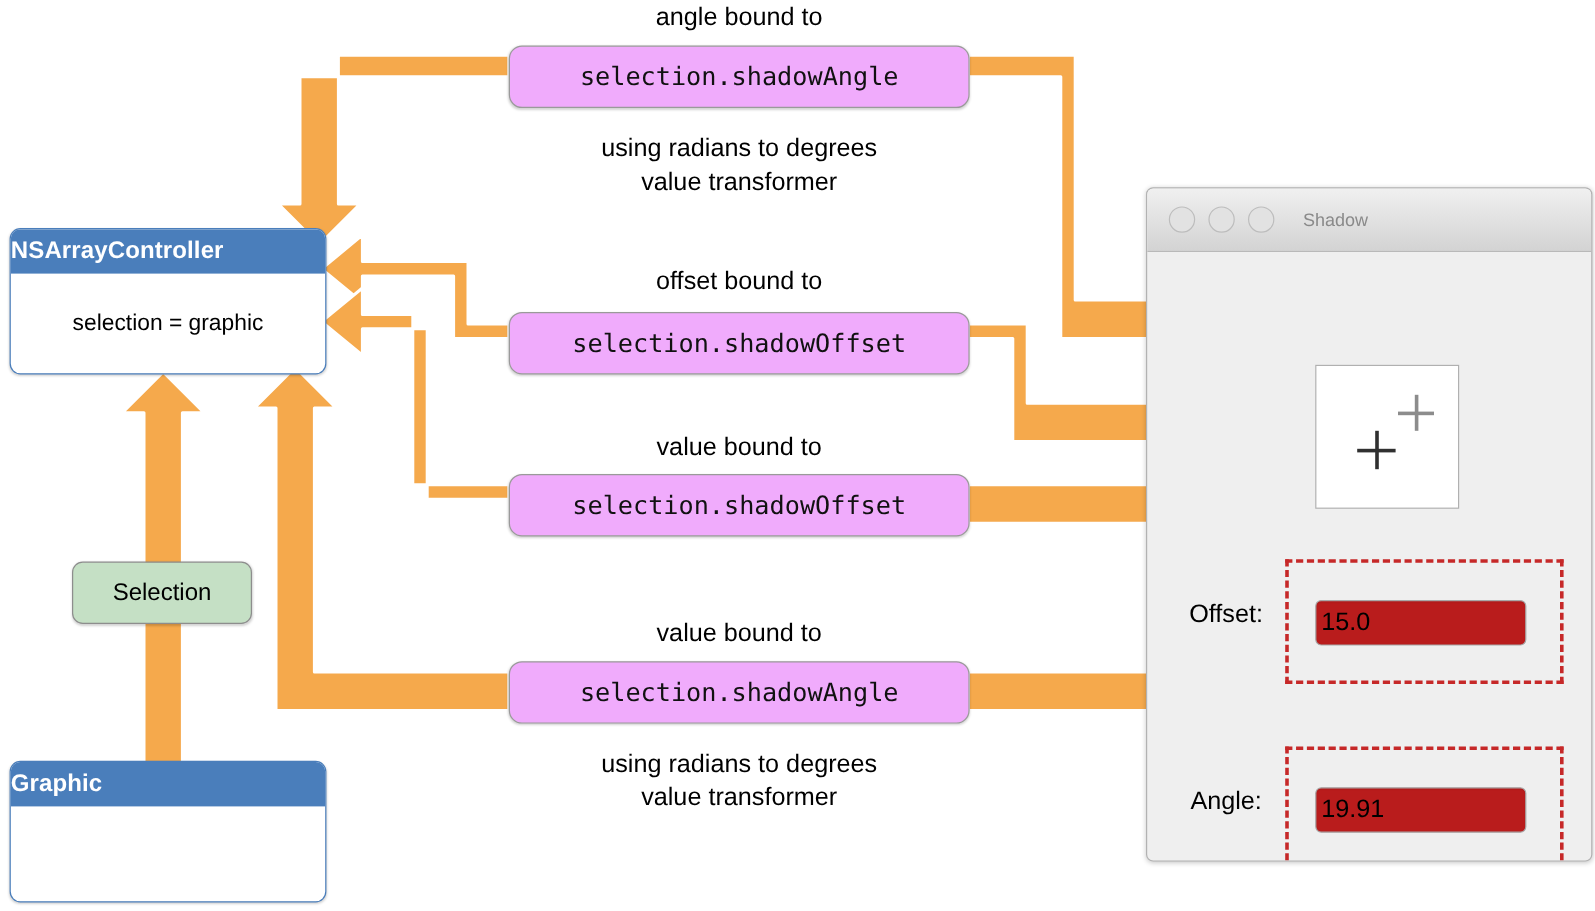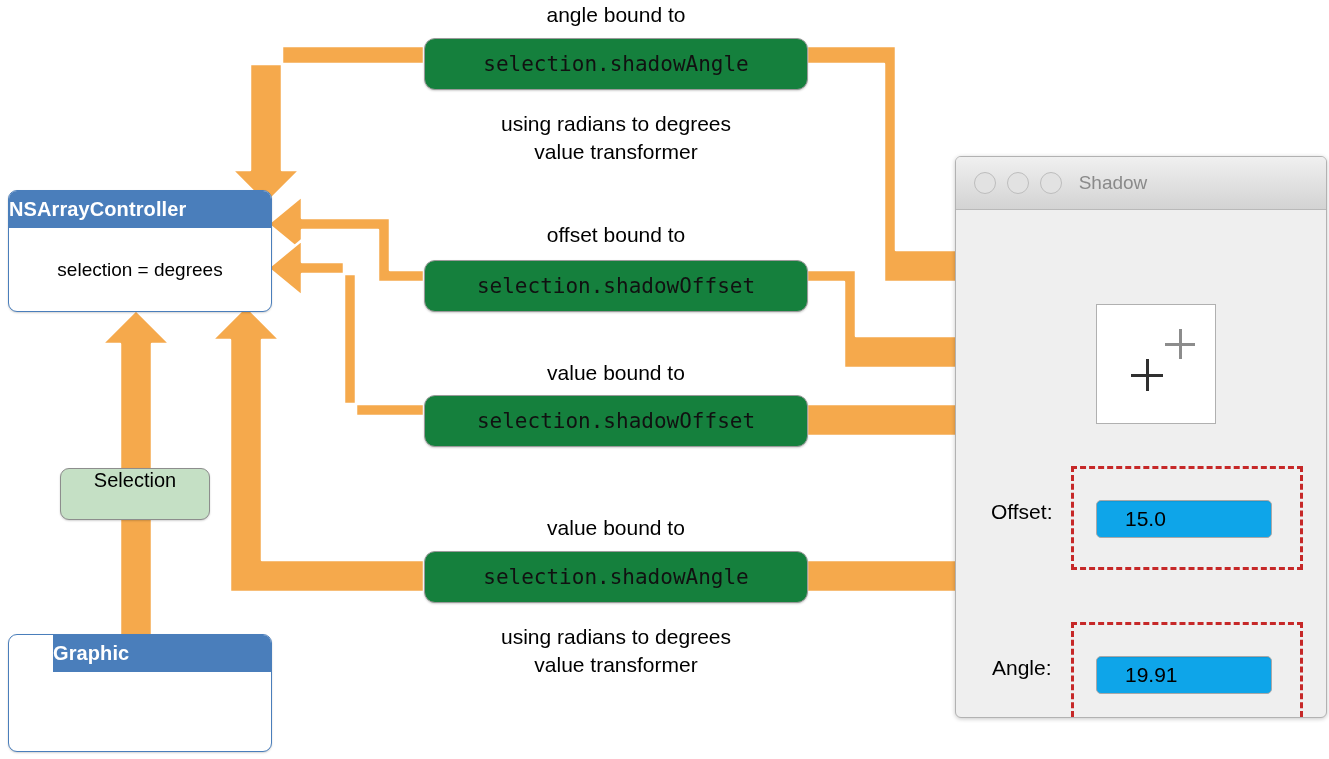--- a/index.html
+++ b/index.html
@@ -16,58 +16,58 @@
           overflow:hidden;box-shadow:0 1px 2px rgba(0,0,0,.18);}
   .objbox .hdr{background:#4a7ebb;color:#ffffff;font-weight:bold;
           font-size:20px;line-height:1;padding:8px 0 9px;
           letter-spacing:.1px;}
   .objbox .body{color:#000;text-align:center;font-size:19px;
           display:flex;flex-direction:column;align-items:center;
           justify-content:center;gap:2px;}
   .objbox .body div{line-height:1.45;}
 
   
-  .pill{background:#15803d;border:1.5px solid #9a9a9a;border-radius:11px;
+  .pill{background:#f0abfc;border:1.5px solid #9a9a9a;border-radius:11px;
         display:flex;align-items:center;justify-content:center;
         font-family:"DejaVu Sans Mono","Liberation Mono",monospace;
         font-size:21px;color:#111;box-shadow:0 1px 2px rgba(0,0,0,.18);}
 
   
   .greenpill{background:#c5e0c5;border:1.5px solid #8d8d8d;border-radius:9px;
-        display:flex;align-items:flex-start;justify-content:center;
+        display:flex;align-items:center;justify-content:center;
         font-size:20px;color:#000;box-shadow:0 1px 2px rgba(0,0,0,.18);}
 
   
   .caption{position:absolute;text-align:center;font-size:21px;color:#000;
         line-height:1.35;white-space:pre-line;}
 
   
   .macwin{position:absolute;border:1px solid #b2b2b2;border-radius:6px;
         background:#efefef;box-shadow:0 1px 4px rgba(0,0,0,.22);
         overflow:hidden;}
   .titlebar{height:52px;
         background:linear-gradient(#f0f0f0,#d3d3d3);
         border-bottom:1px solid #b9b9b9;
         display:flex;align-items:center;padding-left:18px;position:relative;}
   .tl-dot{width:20px;height:20px;border-radius:50%;background:#e2e2e2;
         border:1px solid #bdbdbd;margin-right:11px;}
   .wintitle{position:absolute;left:0;right:0;text-align:center;
-        font-size:19px;color:#8a8a8a;margin-left:-56px;}
+        font-size:15px;color:#8a8a8a;margin-left:-56px;}
   .winbody{position:relative;height:100%;}
 
   .swatch{position:absolute;background:#ffffff;border:1px solid #b0b0b0;}
   .cross{position:absolute;}
   .cross .h{position:absolute;height:3px;width:100%;top:50%;margin-top:-1.5px;}
   .cross .v{position:absolute;width:3px;height:100%;left:50%;margin-left:-1.5px;}
 
   .fieldrow{position:absolute;display:flex;align-items:center;}
   .fieldlabel{font-size:21px;color:#000;}
-  .textfield{background:#0ea5e9;border:1px solid #a8a8a8;border-radius:5px;
+  .textfield{background:#b91c1c;border:1px solid #a8a8a8;border-radius:5px;
         font-size:21px;color:#000;display:flex;align-items:center;
-        padding-left:28px;box-sizing:border-box;
+        padding-left:4px;box-sizing:border-box;
         box-shadow:inset 0 1px 1px rgba(0,0,0,.07);}
   .dashbox{position:absolute;border:3px dashed #c62828;box-sizing:border-box;}
 </style>
 </head>
 <body>
 
 <div id="stage">
 
   <svg id="wires" viewBox="0 0 1329 759">
     <defs>
@@ -91,25 +91,25 @@
     <path d="M807,270 L856,270 L856,336 L1064,336 L1064,318 L1098,352 L1064,386 L1064,368 L844,368 L844,282 L807,282 Z" fill="#f5a94c" stroke="#ffffff" stroke-width="2.5" stroke-linejoin="round"></path>
 
     <path d="M807,404 L1042,404 L1042,386 L1076,420 L1042,454 L1042,436 L807,436 Z" fill="#f5a94c" stroke="#ffffff" stroke-width="2.5" stroke-linejoin="round"></path>
 
     <path d="M807,560 L1042,560 L1042,542 L1076,576 L1042,610 L1042,592 L807,592 Z" fill="#f5a94c" stroke="#ffffff" stroke-width="2.5" stroke-linejoin="round"></path>
   </svg>
 
   <div class="node objbox" style="left:8px;top:190px;width:264px;height:122px;">
     <div class="hdr">NSArrayController</div>
     <div class="body" style="height:83px;">
-      <div>selection = degrees</div>
+      <div>selection = graphic</div>
     </div>
   </div>
 
-  <div class="node objbox" style="left:8px;top:634px;width:264px;height:118px;padding-left:44px;">
+  <div class="node objbox" style="left:8px;top:634px;width:264px;height:118px;">
     <div class="hdr">Graphic</div>
   </div>
 
   <div class="node greenpill" style="left:60px;top:468px;width:150px;height:52px;">
     <span>Selection</span>
   </div>
 
   <div class="caption" style="left:424px;top:1px;width:384px;">angle bound to</div>
   <div class="node pill" style="left:424px;top:38px;width:384px;height:52px;">
     <span>selection.shadowAngle</span>

